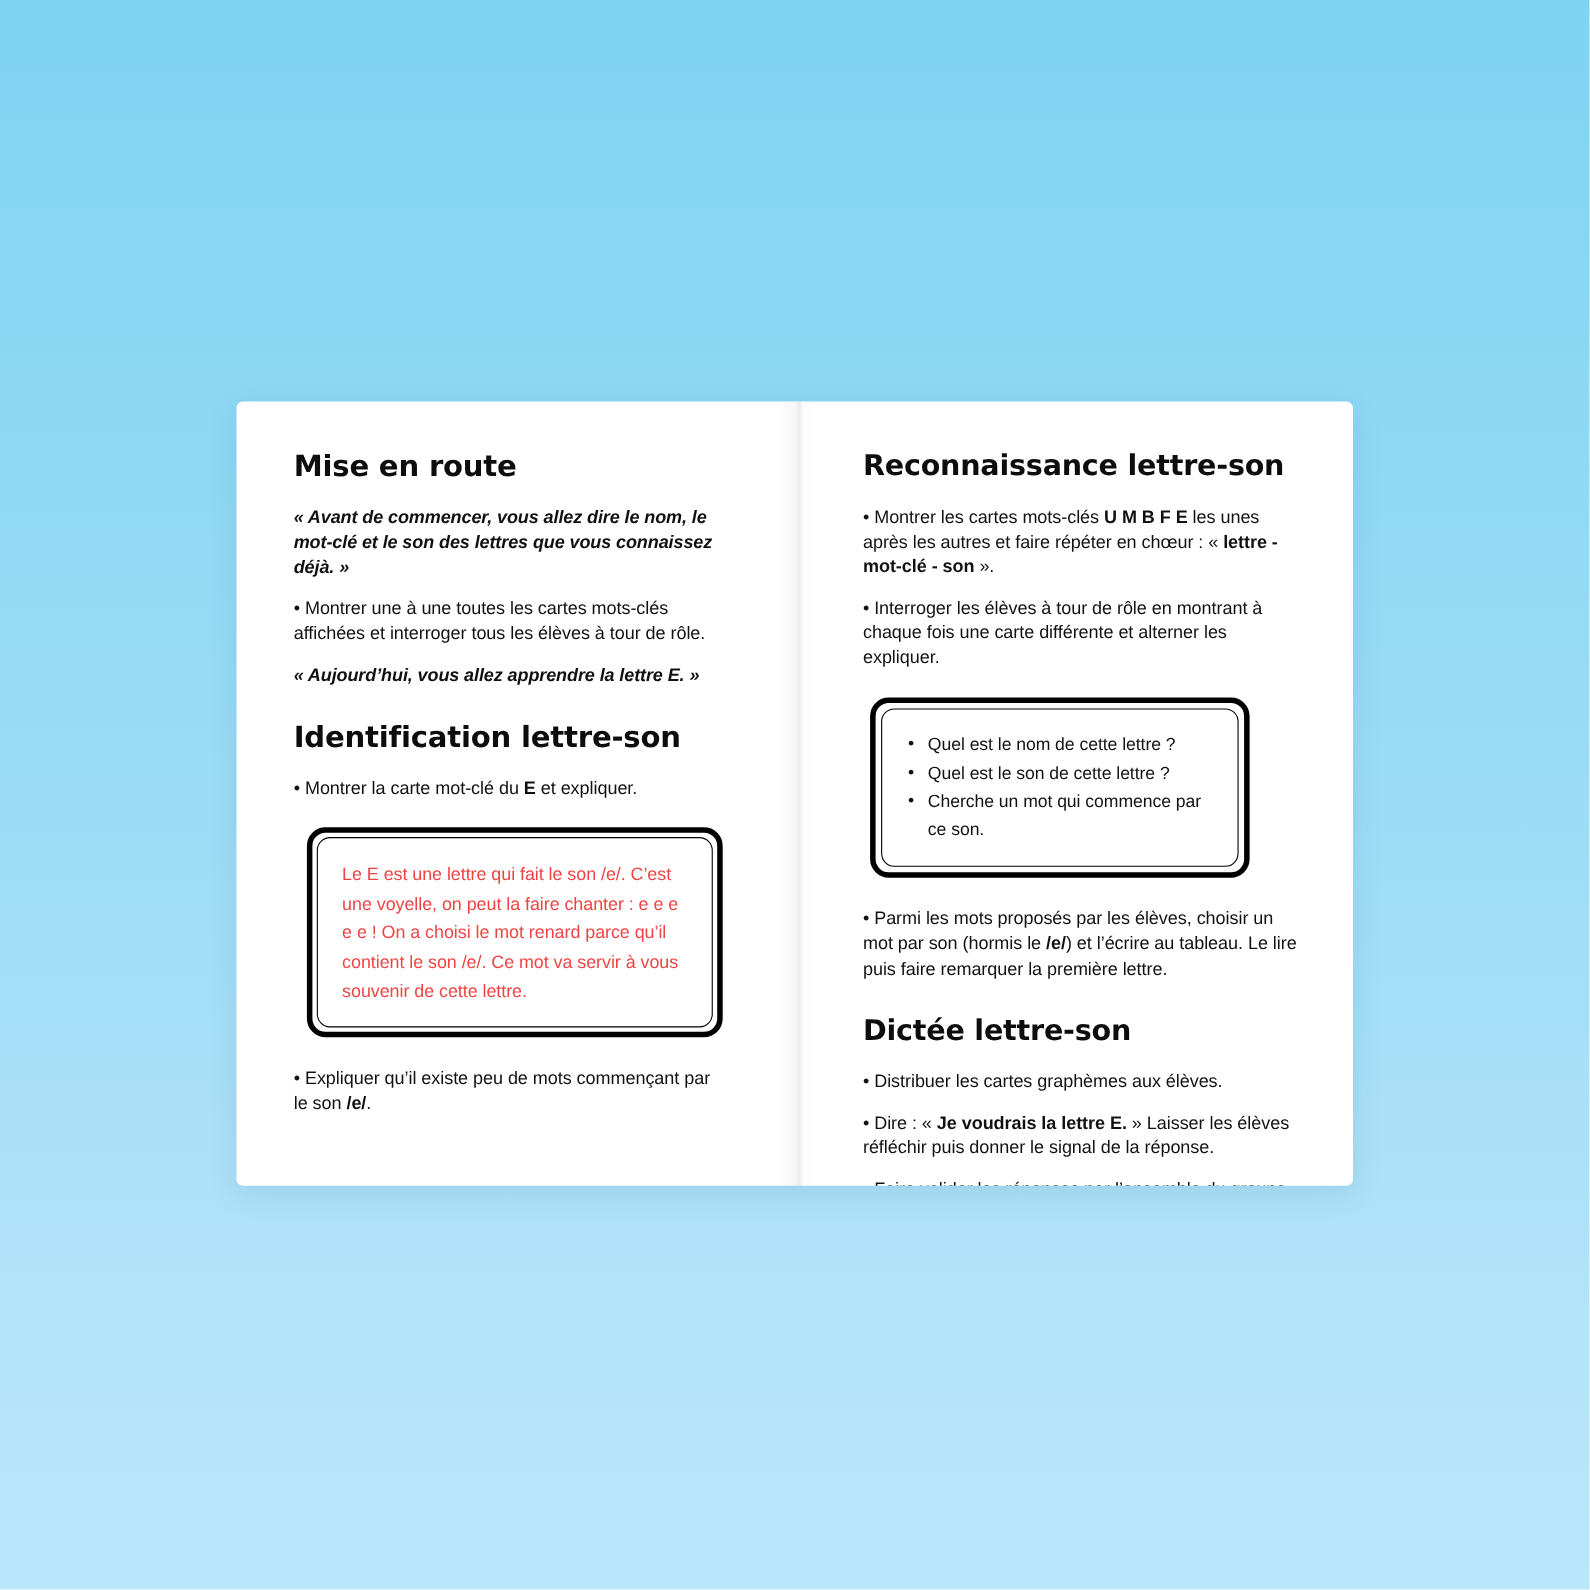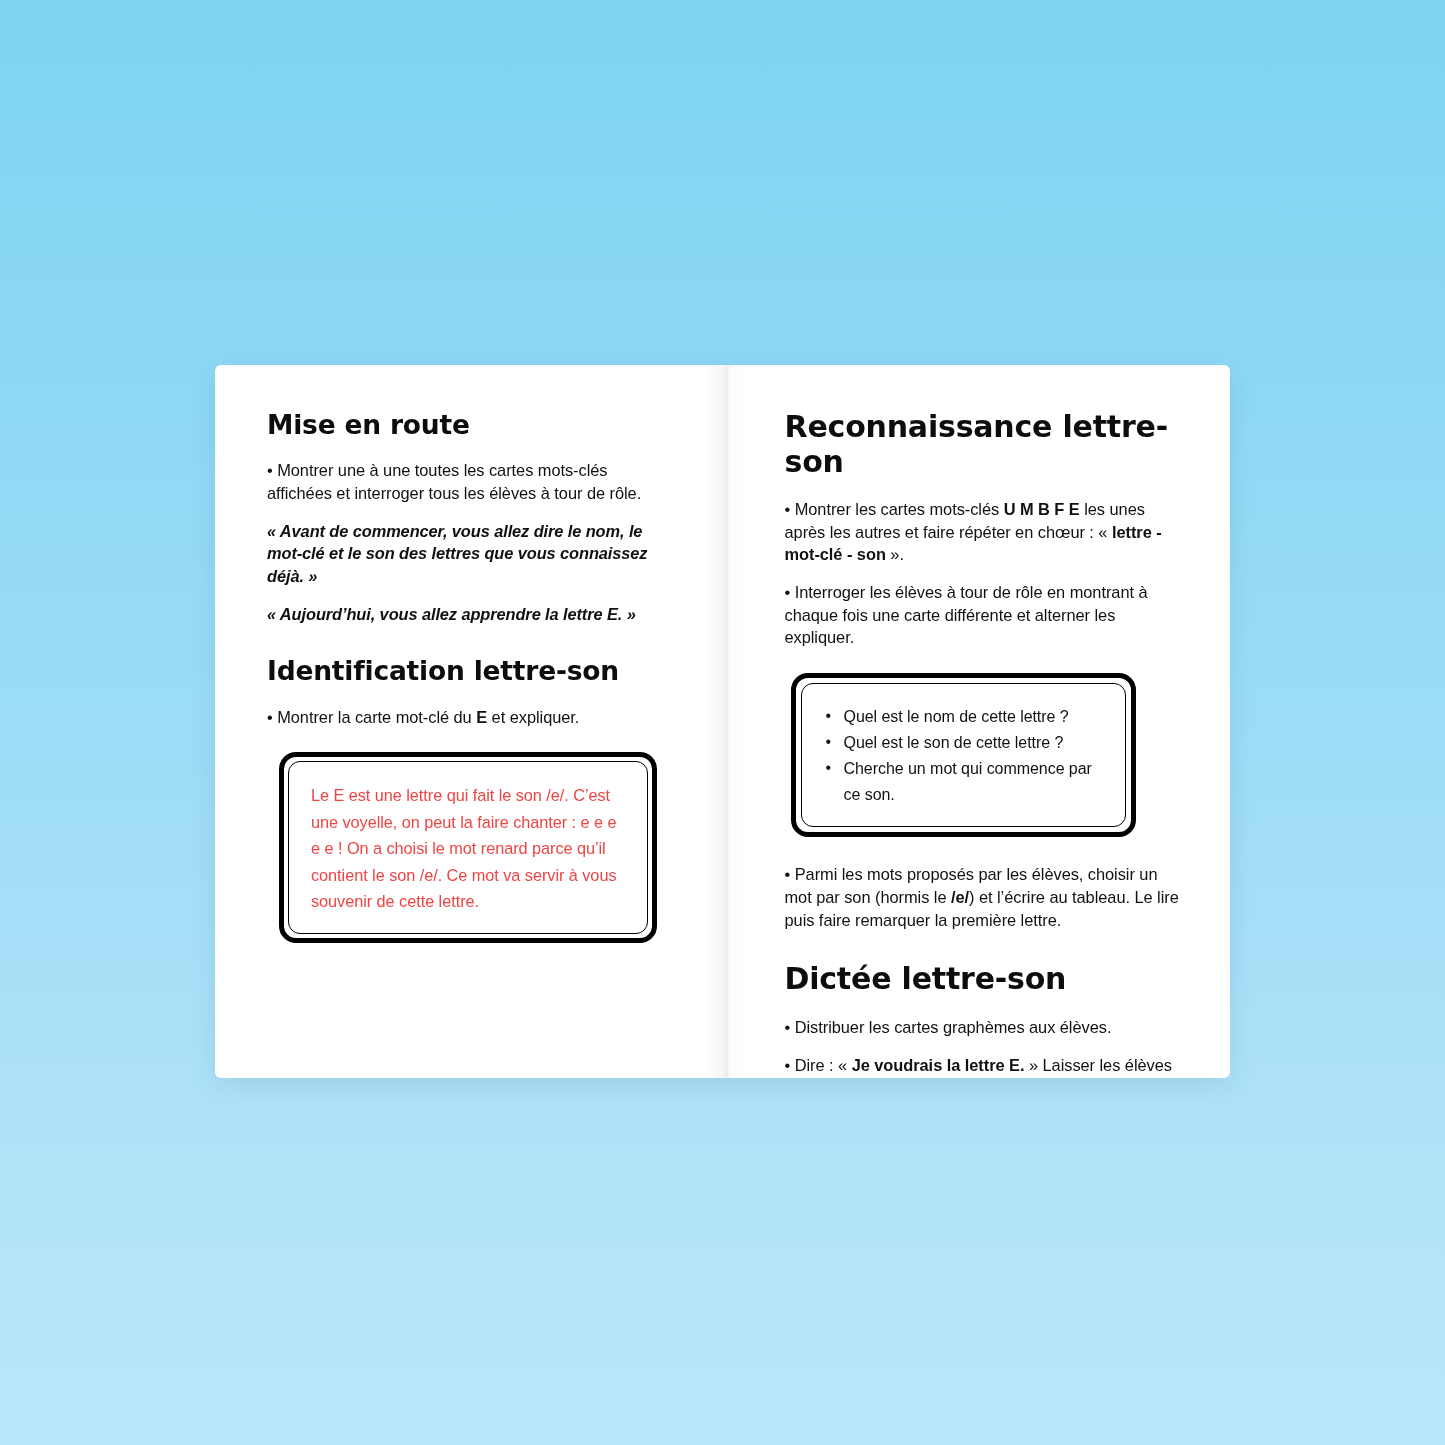--- a/index.html
+++ b/index.html
@@ -55,21 +55,21 @@
   
   h2.section-heading {
     font-family: "DejaVu Sans", sans-serif;
     font-weight: 700;
     font-size: 26.5px;
     letter-spacing: -0.2px;
     color: #0d0d0d;
     margin: 0 0 19px 0;
     line-height: 1.15;
   }
-  .page.right h2.section-heading { font-size: 30px; }
+  .page.right h2.section-heading { font-size: 26px; }
 
   .body-line {
     font-size: 16.4px;
     line-height: 1.38;
     color: #111111;
     margin: 0 0 15px 0;
     letter-spacing: -0.05px;
   }
   .body-line.quote {
     font-style: italic;
@@ -128,38 +128,39 @@
 <body>
 
 <div id="book-spread">
 
   <div id="spine"></div>
 
   <div class="page left">
 
     <h2 class="section-heading">Mise en route</h2>
 
+    <p class="body-line quote">« Avant de commencer, vous allez dire le nom, le mot-clé et le son des lettres que vous connaissez déjà. »</p>
+
     <p class="body-line">• Montrer une à une toutes les cartes mots-clés affichées et interroger tous les élèves à tour de rôle.</p>
-
-    <p class="body-line quote">« Avant de commencer, vous allez dire le nom, le mot-clé et le son des lettres que vous connaissez déjà. »</p>
 
     <p class="body-line quote">« Aujourd’hui, vous allez apprendre la lettre E. »</p>
 
     <div class="spacer-md"></div>
 
     <h2 class="section-heading">Identification lettre-son</h2>
 
     <p class="body-line">• Montrer la carte mot-clé du <b>E</b> et expliquer.</p>
 
     <div class="callout left-box">
       <div class="callout-inner">
         <p class="callout-text">Le E est une lettre qui fait le son /e/. C’est une voyelle, on peut la faire chanter : e e e e e ! On a choisi le mot renard parce qu’il contient le son /e/. Ce mot va servir à vous souvenir de cette lettre.</p>
       </div>
     </div>
 
+    <p class="body-line">• Expliquer qu’il existe peu de mots commençant par le son <b>/e/</b>.</p>
 
   </div>
 
   <div class="page right">
 
     <h2 class="section-heading">Reconnaissance lettre-son</h2>
 
     <p class="body-line">• Montrer les cartes mots-clés <b>U M B F E</b> les unes après les autres et faire répéter en chœur : « <b>lettre - mot-clé - son</b> ».</p>
 
     <p class="body-line">• Interroger les élèves à tour de rôle en montrant à chaque fois une carte différente et alterner les expliquer.</p>

